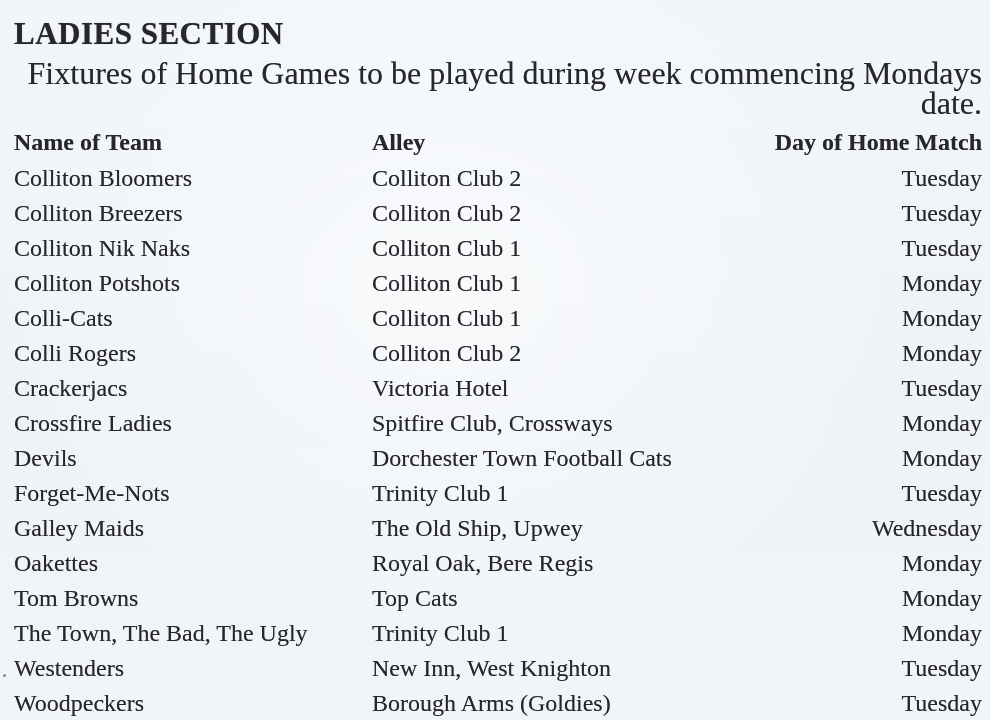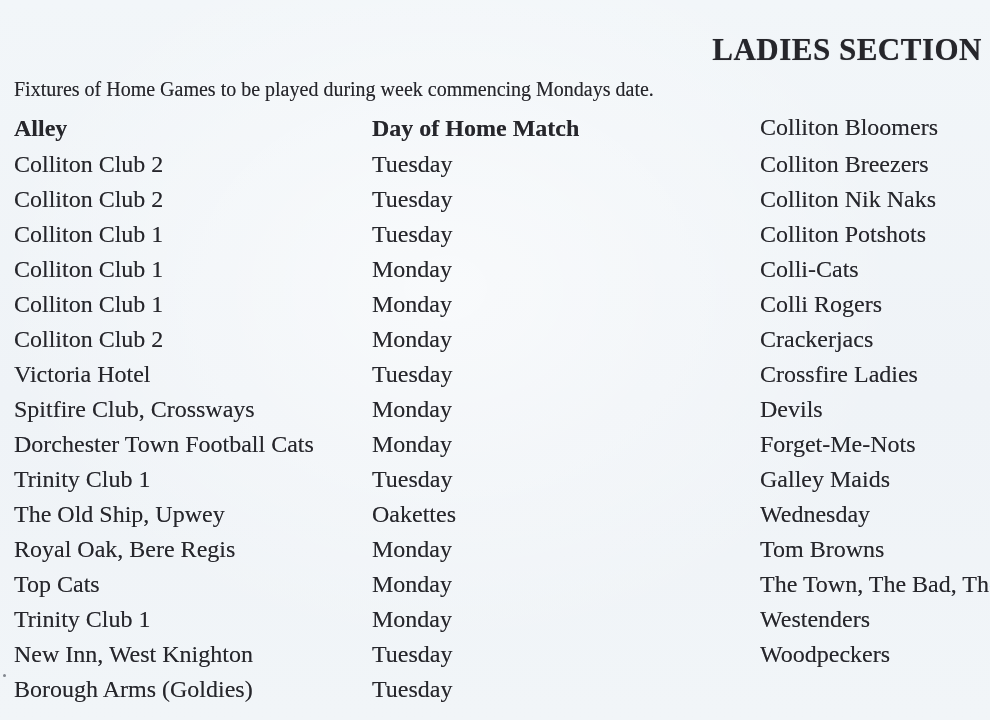--- a/index.html
+++ b/index.html
@@ -45,31 +45,31 @@
     position: absolute;
     left: 3px;
     top: 674px;
     width: 3px;
     height: 3px;
     border-radius: 50%;
     background: rgba(70,75,85,0.65);
     z-index: 2;
   }
   .title {
-    text-align: right;
+    text-align: left;
     font-weight: bold;
     font-size: 31px;
     letter-spacing: 0.5px;
     line-height: 36px;
-    margin: 20px 0 6px 0;
+    margin: 4px 0 6px 0;
     text-shadow: 0 0 0.7px rgba(35,35,45,0.6);
   }
   .subtitle {
-    text-align: left;
-    font-size: 20px;
+    text-align: right;
+    font-size: 32px;
     line-height: 30px;
     margin-bottom: 6px;
     text-shadow: 0 0 0.5px rgba(35,35,45,0.45);
   }
   .fixtures-table {
     display: grid;
     grid-template-columns: 358px 1fr 222px;
     font-size: 24px;
     text-shadow: 0 0 0.5px rgba(35,35,45,0.45);
   }
@@ -78,21 +78,21 @@
     line-height: 37px;
     height: 37px;
     white-space: nowrap;
   }
   .cell {
     line-height: 35px;
     height: 35px;
     white-space: nowrap;
   }
   .col-day {
-    text-align: left;
+    text-align: right;
   }
 </style>
 </head>
 <body>
 
 <div class="scan-artifact artifact-h" style="left:700px; top:8px;  width:285px; height:18px;"></div>
 <div class="scan-artifact artifact-h" style="left:745px; top:38px; width:240px; height:16px;"></div>
 <div class="scan-artifact artifact-v" style="left:952px; top:60px;  width:22px; height:300px;"></div>
 <div class="scan-artifact artifact-v" style="left:902px; top:380px; width:20px; height:260px;"></div>
 <div class="scan-artifact artifact-v" style="left:705px; top:130px; width:20px; height:220px;"></div>
@@ -100,20 +100,21 @@
 <div class="scan-artifact artifact-v" style="left:322px; top:330px; width:16px; height:190px;"></div>
 <div class="speck"></div>
 
 <div class="page">
 
   <div class="title">LADIES SECTION</div>
 
   <div class="subtitle">Fixtures of Home Games to be played during week commencing Mondays date.</div>
 
   <div class="fixtures-table">
+    <div class="th col-team">Name of Team</div>
     <div class="th col-alley">Alley</div>
     <div class="th col-day">Day of Home Match</div>
 
   <div class="cell col-team">Colliton Bloomers</div>
       <div class="cell col-alley">Colliton Club 2</div>
       <div class="cell col-day">Tuesday</div>
       <div class="cell col-team">Colliton Breezers</div>
       <div class="cell col-alley">Colliton Club 2</div>
       <div class="cell col-day">Tuesday</div>
       <div class="cell col-team">Colliton Nik Naks</div>
@@ -135,22 +136,22 @@
       <div class="cell col-alley">Spitfire Club, Crossways</div>
       <div class="cell col-day">Monday</div>
       <div class="cell col-team">Devils</div>
       <div class="cell col-alley">Dorchester Town Football Cats</div>
       <div class="cell col-day">Monday</div>
       <div class="cell col-team">Forget-Me-Nots</div>
       <div class="cell col-alley">Trinity Club 1</div>
       <div class="cell col-day">Tuesday</div>
       <div class="cell col-team">Galley Maids</div>
       <div class="cell col-alley">The Old Ship, Upwey</div>
+      <div class="cell col-day">Wednesday</div>
       <div class="cell col-team">Oakettes</div>
-      <div class="cell col-day">Wednesday</div>
       <div class="cell col-alley">Royal Oak, Bere Regis</div>
       <div class="cell col-day">Monday</div>
       <div class="cell col-alley">Tom Browns</div>
       <div class="cell col-team">Top Cats</div>
       <div class="cell col-day">Monday</div>
       <div class="cell col-team">The Town, The Bad, The Ugly</div>
       <div class="cell col-alley">Trinity Club 1</div>
       <div class="cell col-day">Monday</div>
       <div class="cell col-team">Westenders</div>
       <div class="cell col-alley">New Inn, West Knighton</div>

